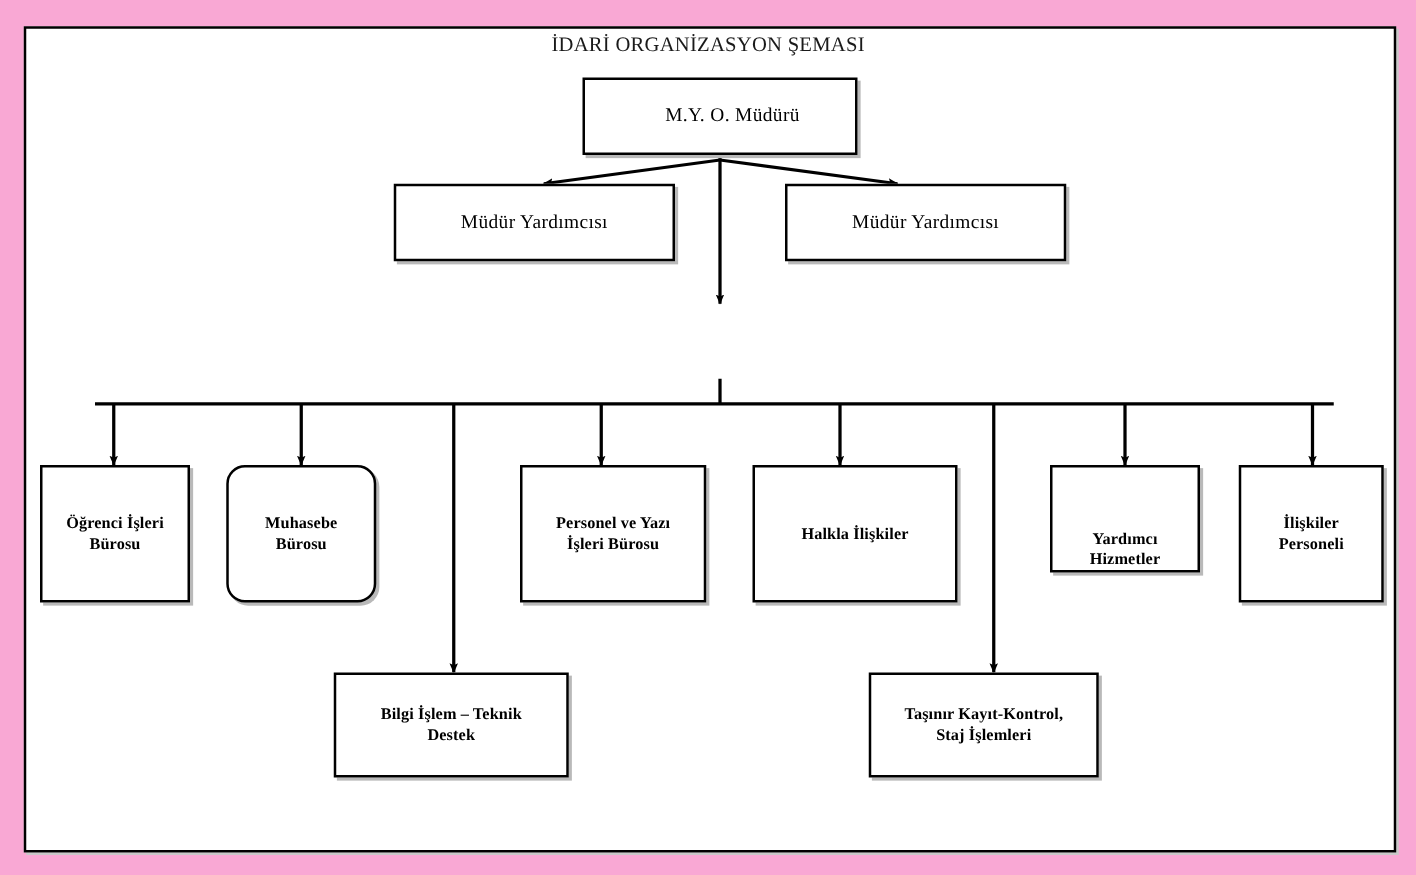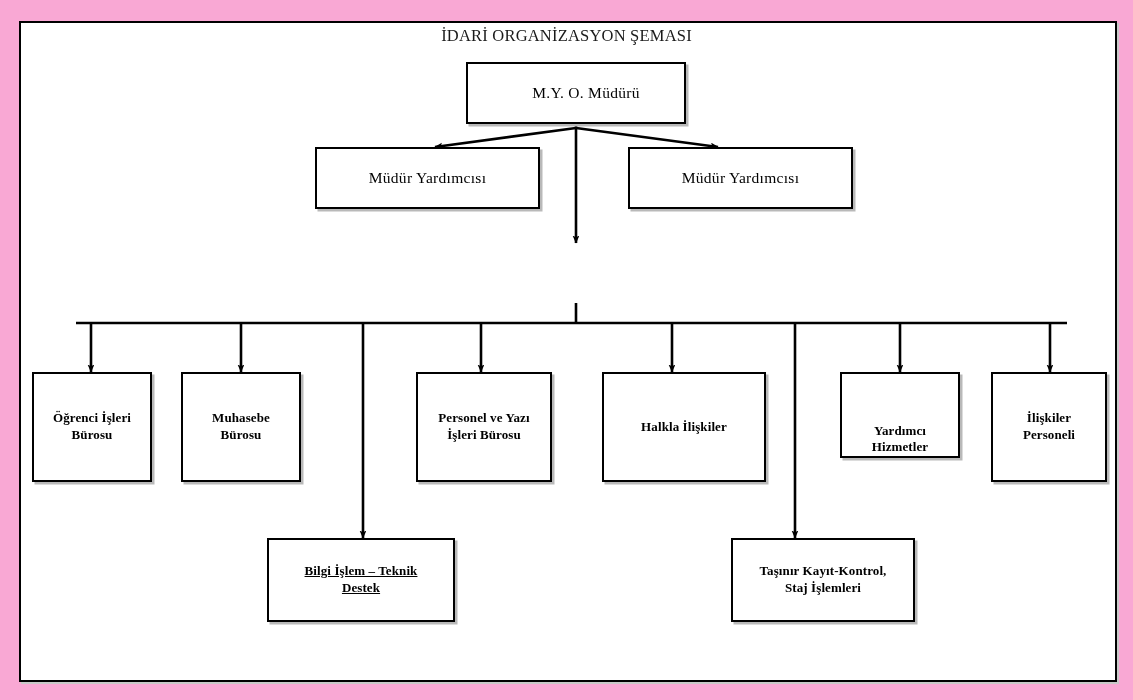--- a/index.html
+++ b/index.html
@@ -134,47 +134,47 @@
   <div class="node tier-top" style="left:628px; top:147px; width:225px; height:62px;">
     <span class="node-label">Müdür Yardımcısı</span>
   </div>
 
 
   <div class="node tier-leaf" style="left:32px; top:372px; width:120px; height:110px;">
     <span class="node-label">Öğrenci İşleri
 Bürosu</span>
   </div>
 
-  <div class="node tier-leaf" style="left:181px; top:372px; width:120px; height:110px;">
+  <div class="node tier-leaf" style="left:181px; top:372px; width:120px; height:110px;border-radius:15px;">
     <span class="node-label">Muhasebe
 Bürosu</span>
   </div>
 
-  <div class="node tier-leaf" style="left:416px; top:372px; width:136px; height:110px;">
+  <div class="node tier-leaf" style="left:416px; top:372px; width:149px; height:110px;">
     <span class="node-label">Personel ve Yazı
 İşleri Bürosu</span>
   </div>
 
   <div class="node tier-leaf" style="left:602px; top:372px; width:164px; height:110px;align-items:center;">
     <span class="node-label">Halkla İlişkiler</span>
   </div>
 
   <div class="node tier-leaf" style="left:840px; top:372px; width:120px; height:86px;align-items:flex-end;">
     <span class="node-label">Yardımcı
 Hizmetler</span>
   </div>
 
   <div class="node tier-leaf" style="left:991px; top:372px; width:116px; height:110px;">
     <span class="node-label">İlişkiler
 Personeli</span>
   </div>
 
-  <div class="node tier-leaf" style="left:267px; top:538px; width:188px; height:84px;text-decoration:underline;">
+  <div class="node tier-leaf" style="left:267px; top:538px; width:188px; height:84px;">
     <span class="node-label">Bilgi İşlem – Teknik
 Destek</span>
   </div>
 
-  <div class="node tier-leaf" style="left:695px; top:538px; width:184px; height:84px;margin-left:36px;">
+  <div class="node tier-leaf" style="left:695px; top:538px; width:184px; height:84px;">
     <span class="node-label">Taşınır Kayıt-Kontrol,
 Staj İşlemleri</span>
   </div>
 
 </div>
 
 </body></html>

